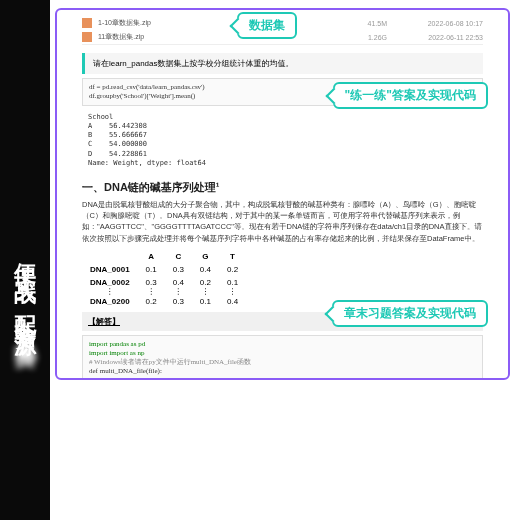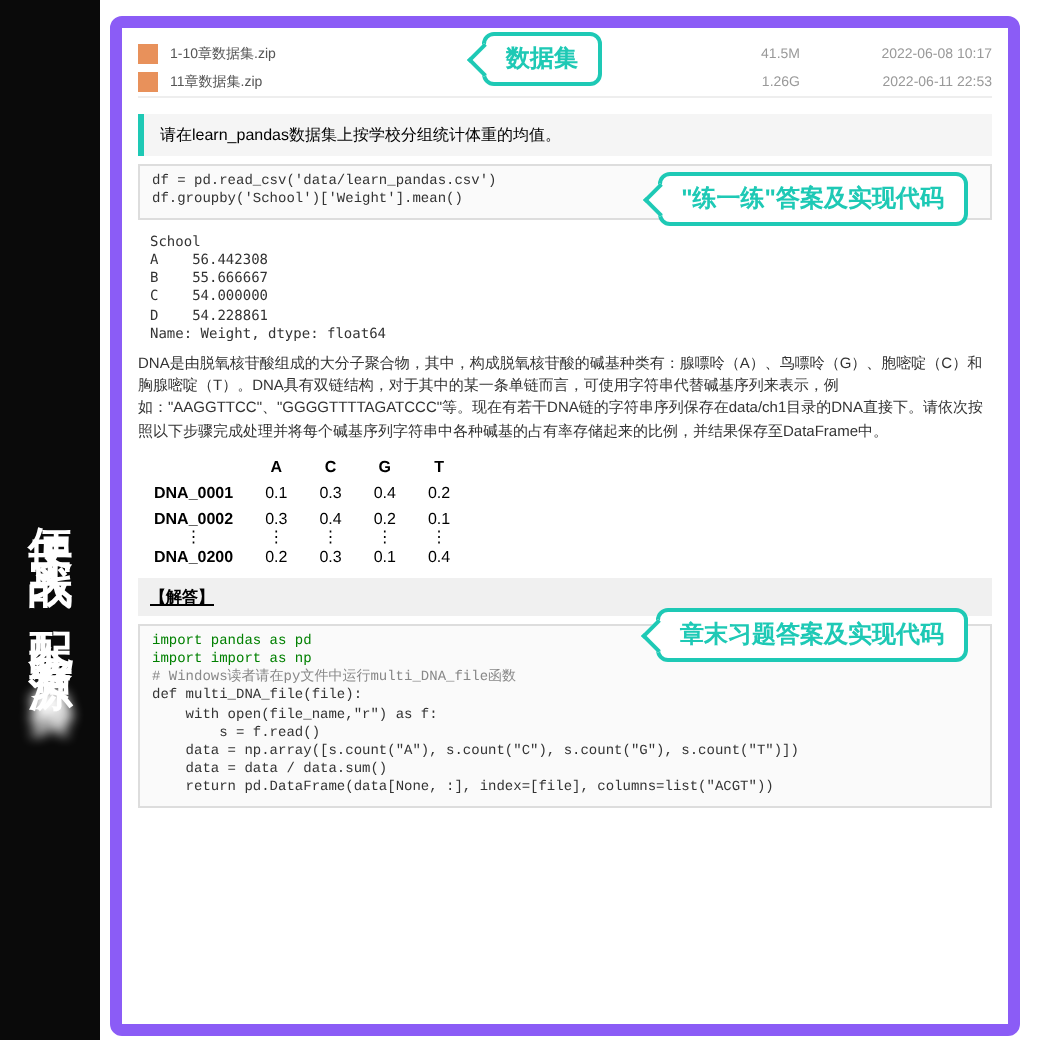--- a/index.html
+++ b/index.html
@@ -1,38 +1,38 @@
 <!DOCTYPE html>
 <html><head>
 <meta charset="utf-8">
 <style>
   * { margin: 0; padding: 0; box-sizing: border-box; }
   body { width: 520px; height: 520px; background: #fff; font-family: "Microsoft YaHei", sans-serif; overflow: hidden; position: relative; }
   .sidebar { position: absolute; left: 0; top: 0; width: 50px; height: 520px; background: #0a0a0a; color: #fff; display: flex; flex-direction: column; align-items: center; justify-content: center; padding-top: 60px; }
   .sidebar-text { writing-mode: vertical-rl; font-size: 22px; font-weight: bold; letter-spacing: 6px; line-height: 1.2; }
   .blur-part { filter: blur(3px); display: inline-block; }
-  .main { position: absolute; left: 55px; top: 8px; width: 455px; height: 510px; border: 6px solid #8b5cf6; border-radius: 6px; background: #fff; padding: 6px 8px; overflow: hidden; }
+  .main { position: absolute; left: 55px; top: 8px; width: 455px; height: 372px; border: 2px solid #8b5cf6; border-radius: 6px; background: #fff; padding: 6px 25px; overflow: hidden; }
   .files { font-size: 7px; color: #555; border-bottom: 1px solid #eee; }
   .file-row { display: flex; align-items: center; padding: 2px 0; gap: 6px; }
   .file-icon { width: 10px; height: 10px; background: #e8915b; display: inline-block; }
   .file-name { flex: 1; }
   .file-meta { color: #999; width: 50px; text-align: right; }
   .file-date { color: #999; width: 90px; text-align: right; }
   .label-bubble { position: absolute; background: #fff; border: 2px solid #1ec9b5; border-radius: 6px; padding: 3px 10px; font-size: 12px; font-weight: bold; color: #1ec9b5; z-index: 10; }
   .label-bubble::before { content: ""; position: absolute; width: 10px; height: 10px; background: #fff; border-left: 2px solid #1ec9b5; border-bottom: 2px solid #1ec9b5; transform: rotate(45deg); }
   .bubble-top { top: 2px; left: 180px; }
   .bubble-top::before { left: -7px; top: 6px; }
   .bubble-mid { top: 72px; right: 20px; }
   .bubble-mid::before { left: -7px; top: 6px; }
   .bubble-bot { top: 290px; right: 20px; }
   .bubble-bot::before { left: -7px; top: 6px; }
   .exercise-box { background: #f5f5f5; border-left: 3px solid #1ec9b5; padding: 5px 8px; margin: 8px 0 4px; font-size: 8px; }
   .exercise-title { font-weight: bold; margin-bottom: 2px; }
   .gear-icon { display: inline-block; width: 8px; height: 8px; background: #666; border-radius: 50%; margin-right: 3px; vertical-align: middle; }
-  .code-block { border: 1px solid #ddd; background: #fafafa; padding: 4px 6px; font-family: Liberation Mono, monospace; font-size: 7px; line-height: 1.3; margin: 3px 0; white-space: pre; color: #333; overflow: hidden; }
+  .code-block { border: 1px solid #ddd; background: #fafafa; padding: 4px 6px; font-family: Liberation Serif, serif; font-size: 7px; line-height: 1.3; margin: 3px 0; white-space: pre; color: #333; overflow: hidden; }
   .code-block .kw { color: #008000; }
   .code-block .cm { color: #888; }
   .output-block { font-family: Consolas, monospace; font-size: 7px; line-height: 1.3; padding: 4px 6px; white-space: pre; color: #333; }
   .section-title { font-size: 11px; font-weight: bold; margin: 8px 0 4px; color: #222; }
   .body-text { font-size: 7.5px; line-height: 1.5; color: #333; margin-bottom: 6px; }
   .dna-table { border-collapse: collapse; font-size: 8px; margin: 4px 0; }
   .dna-table th, .dna-table td { padding: 2px 8px; text-align: center; }
   .dna-table th { font-weight: bold; }
   .dna-table .row-head { font-weight: bold; text-align: center; }
   .dna-table .ellipsis td { padding: 0; line-height: 0.8; }
@@ -76,20 +76,21 @@
 
   <div class="code-block">df = pd.read_csv('data/learn_pandas.csv')
 df.groupby('School')['Weight'].mean()</div>
   <div class="output-block">School
 A    56.442308
 B    55.666667
 C    54.000000
 D    54.228861
 Name: Weight, dtype: float64</div>
 
+  <div class="section-title">一、DNA链的碱基序列处理¹</div>
   <div class="body-text">DNA是由脱氧核苷酸组成的大分子聚合物，其中，构成脱氧核苷酸的碱基种类有：腺嘌呤（A）、鸟嘌呤（G）、胞嘧啶（C）和胸腺嘧啶（T）。DNA具有双链结构，对于其中的某一条单链而言，可使用字符串代替碱基序列来表示，例如："AAGGTTCC"、"GGGGTTTTAGATCCC"等。现在有若干DNA链的字符串序列保存在data/ch1目录的DNA直接下。请依次按照以下步骤完成处理并将每个碱基序列字符串中各种碱基的占有率存储起来的比例，并结果保存至DataFrame中。</div>
 
   <table class="dna-table">
     <tbody>
         <tr>
       <th></th>
       <th>A</th>
       <th>C</th>
       <th>G</th>
       <th>T</th>

